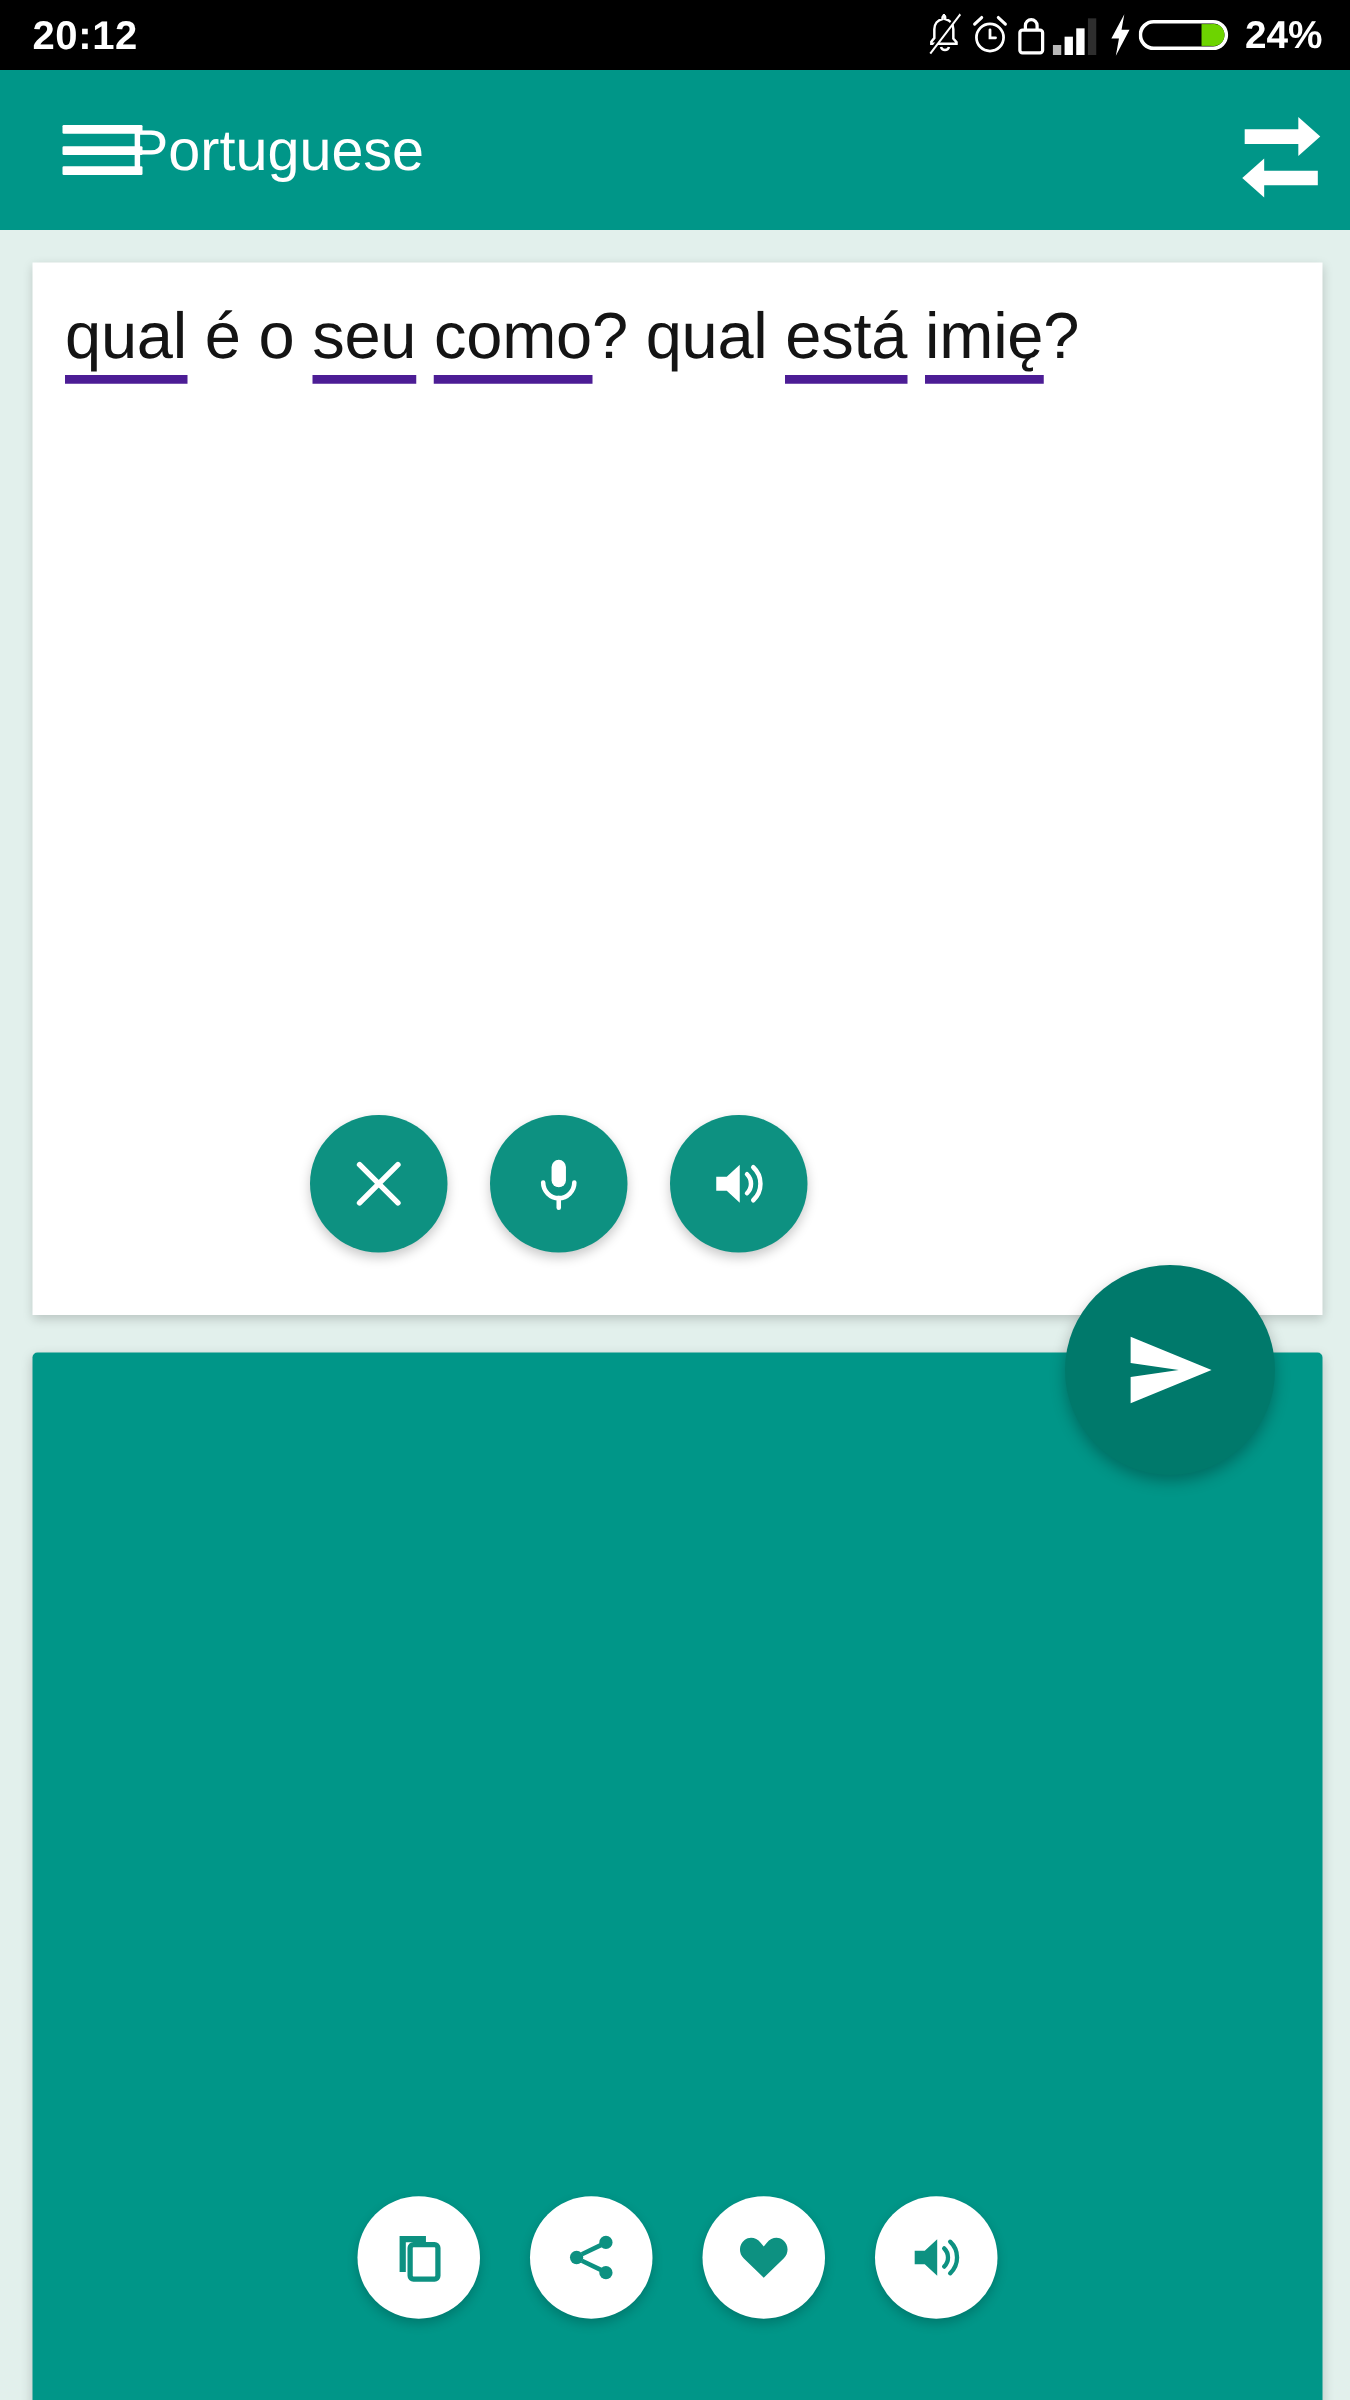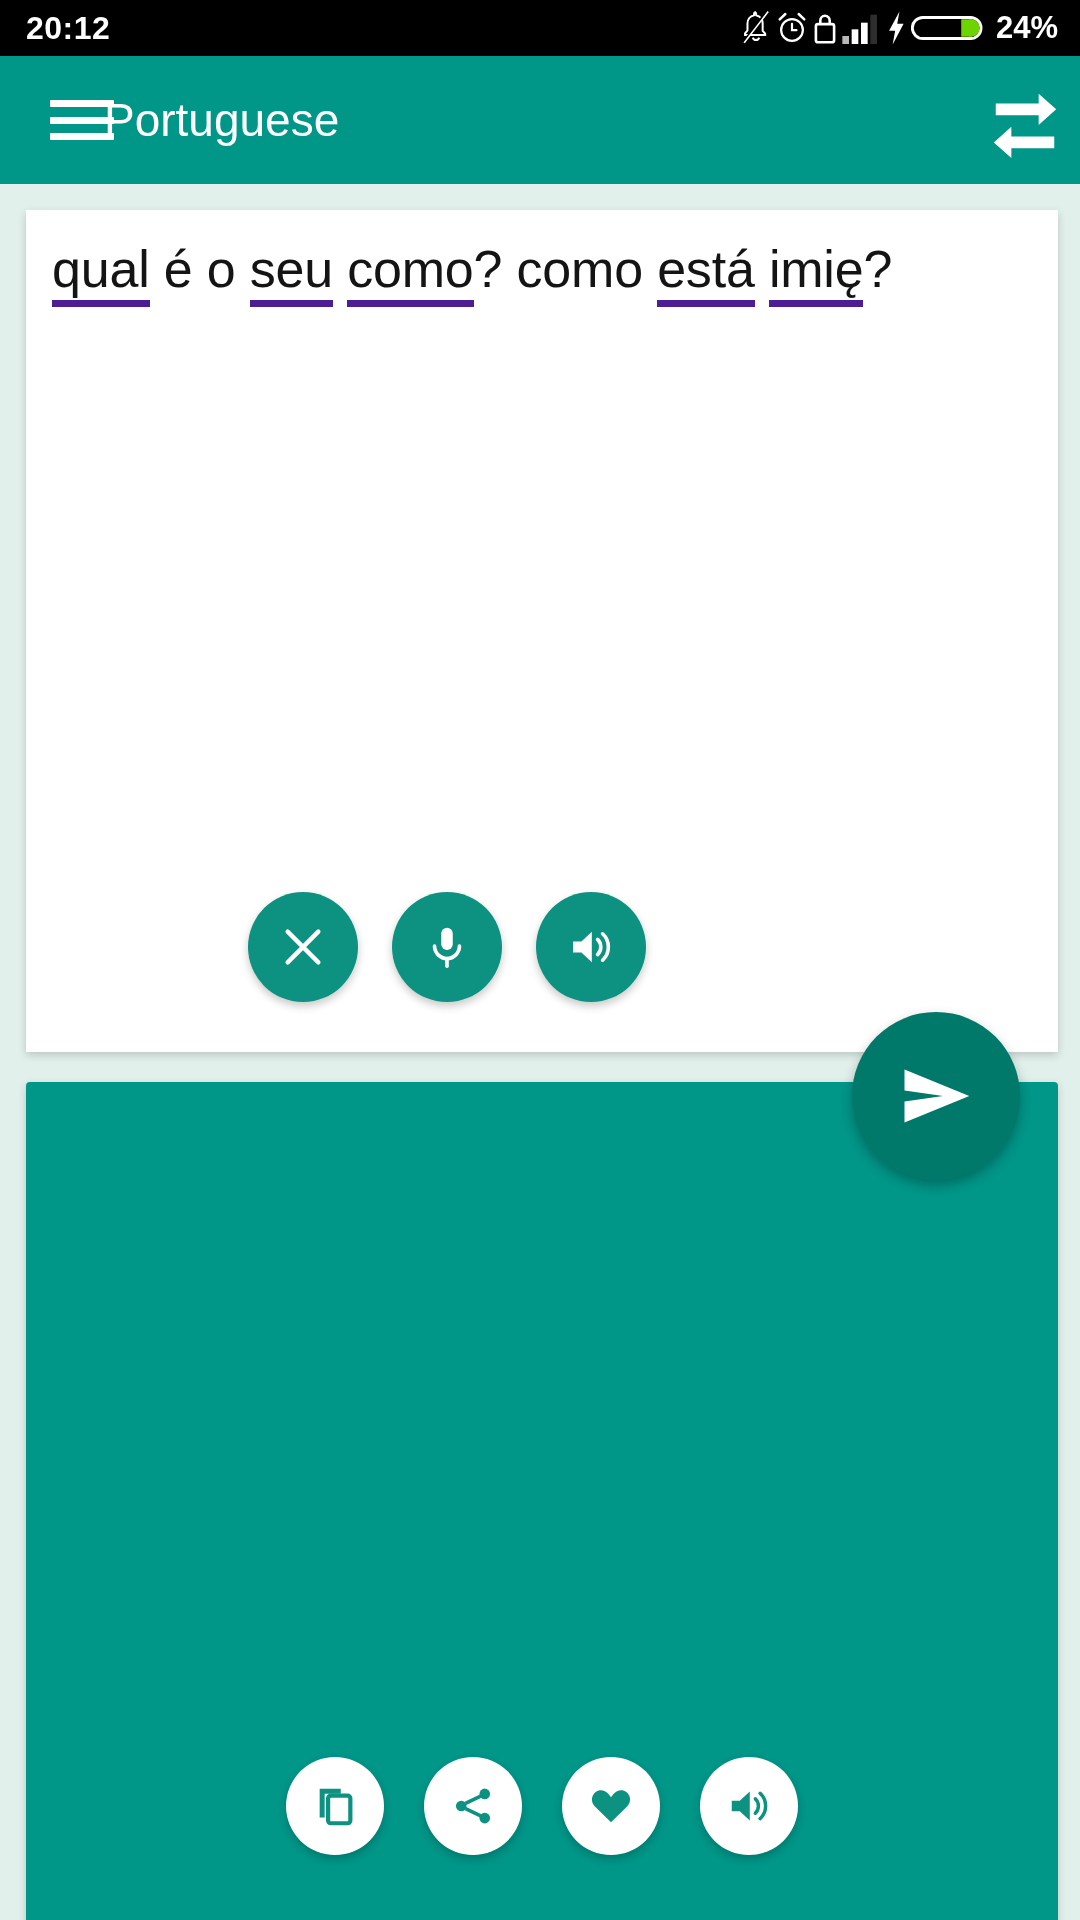--- a/index.html
+++ b/index.html
@@ -198,21 +198,21 @@
   <div class="swap-btn">
     <svg width="78" height="86" viewBox="0 0 40 44">
       <path d="M5 13.5h22v-5l9 8-9 8v-5H5z" fill="#ffffff"></path>
       <path d="M35 30.5H13v-5l-9 8 9 8v-5h22z" fill="#ffffff"></path>
     </svg>
   </div>
 </div>
 
 <div class="source-card">
   <div class="source-text">
-    <span class="sp">qual</span><span> é o </span><span class="sp">seu</span><span> </span><span class="sp">como</span><span>? como </span><span class="sp">está</span><span> </span><span class="sp">imię</span><span>?</span>
+    <span class="sp">qual</span><span> é o </span><span class="sp">seu</span><span> </span><span class="sp">como</span><span>? qual </span><span class="sp">está</span><span> </span><span class="sp">imię</span><span>?</span>
   </div>
 
   <div class="src-actions">
     <div class="circle-btn">
       <svg width="46" height="46" viewBox="0 0 24 24">
         <path d="M4 4 20 20 M20 4 4 20" stroke="#ffffff" stroke-width="2.3" stroke-linecap="round"></path>
       </svg>
     </div>
     <div class="circle-btn">
       <svg width="46" height="46" viewBox="0 0 24 24">

